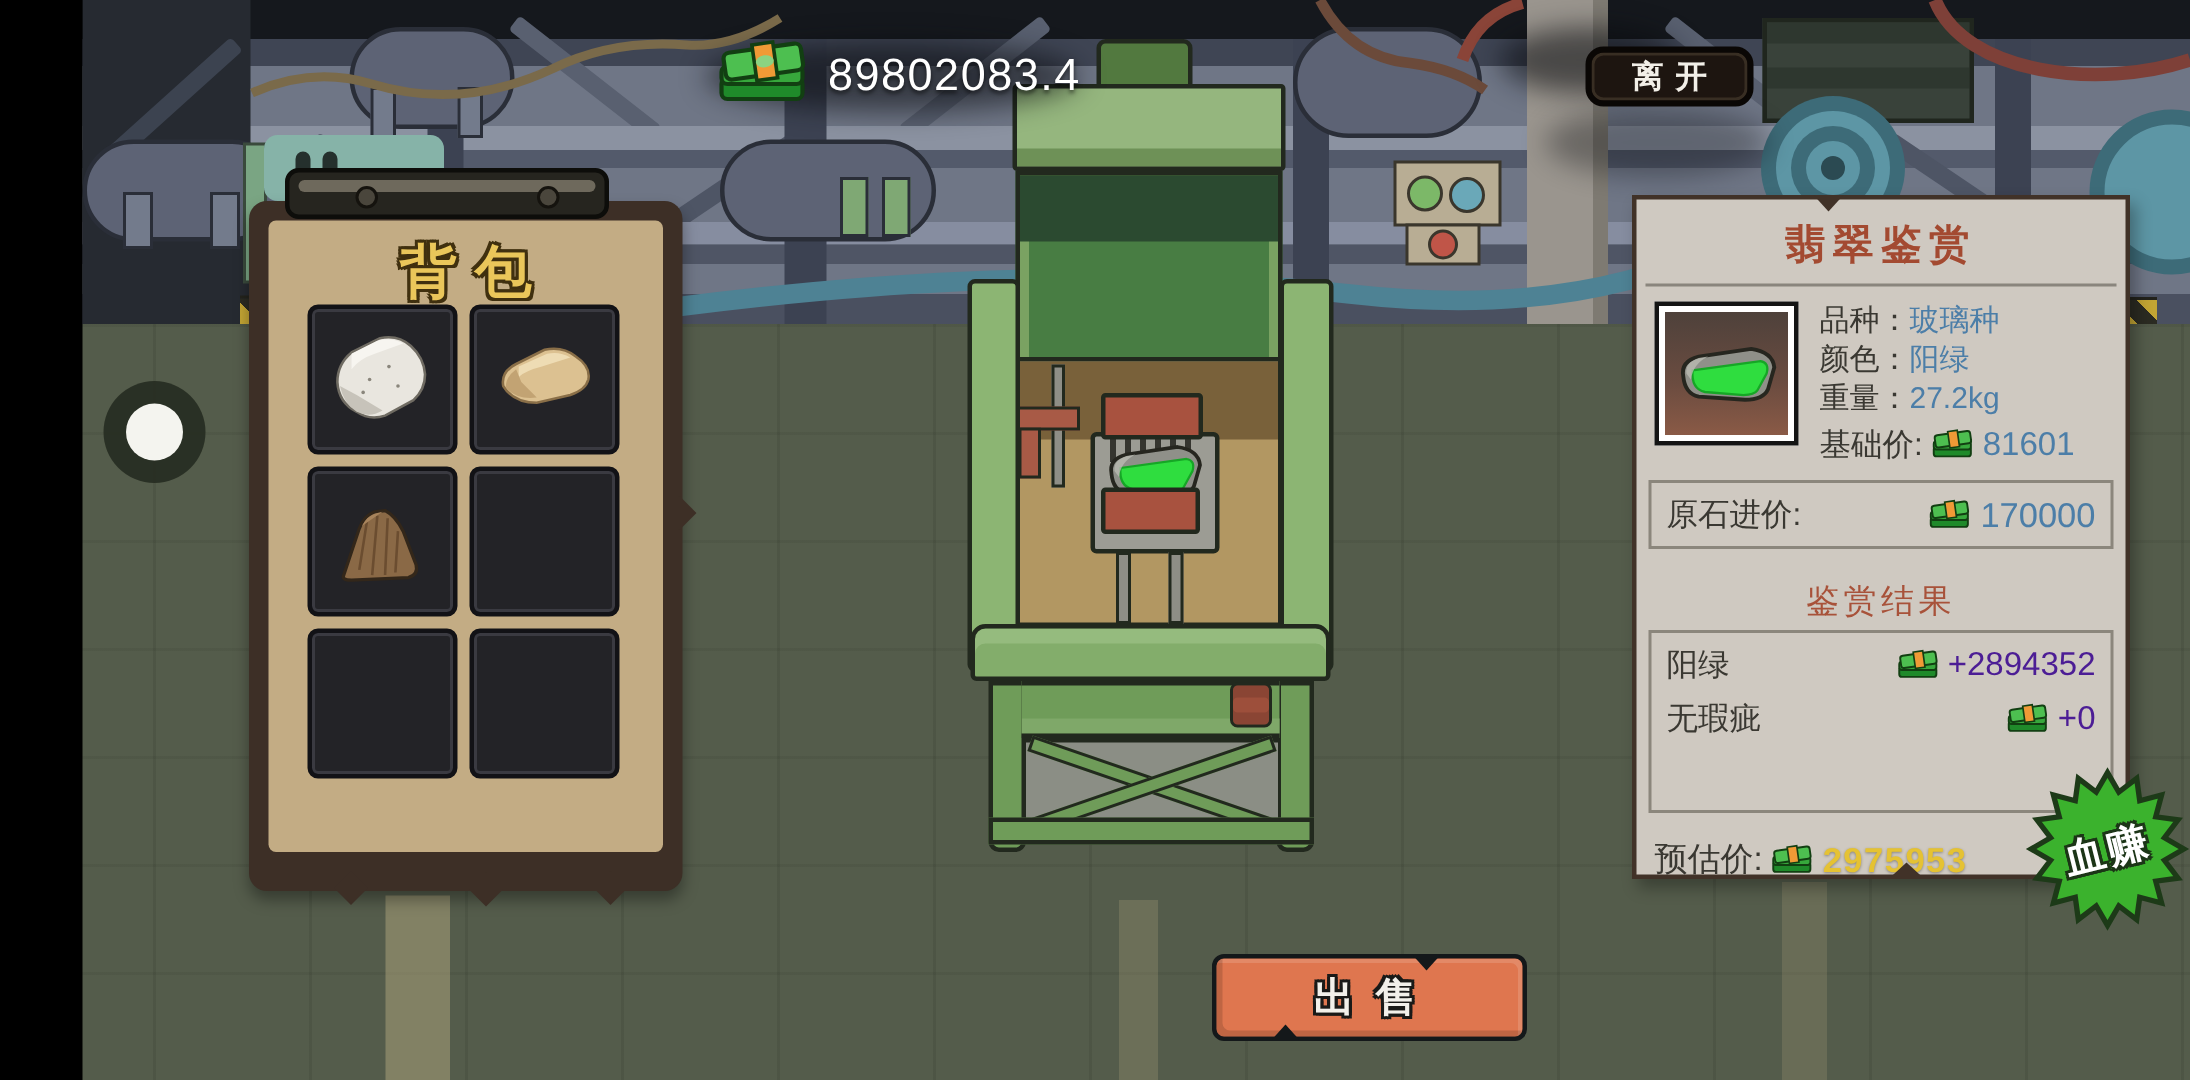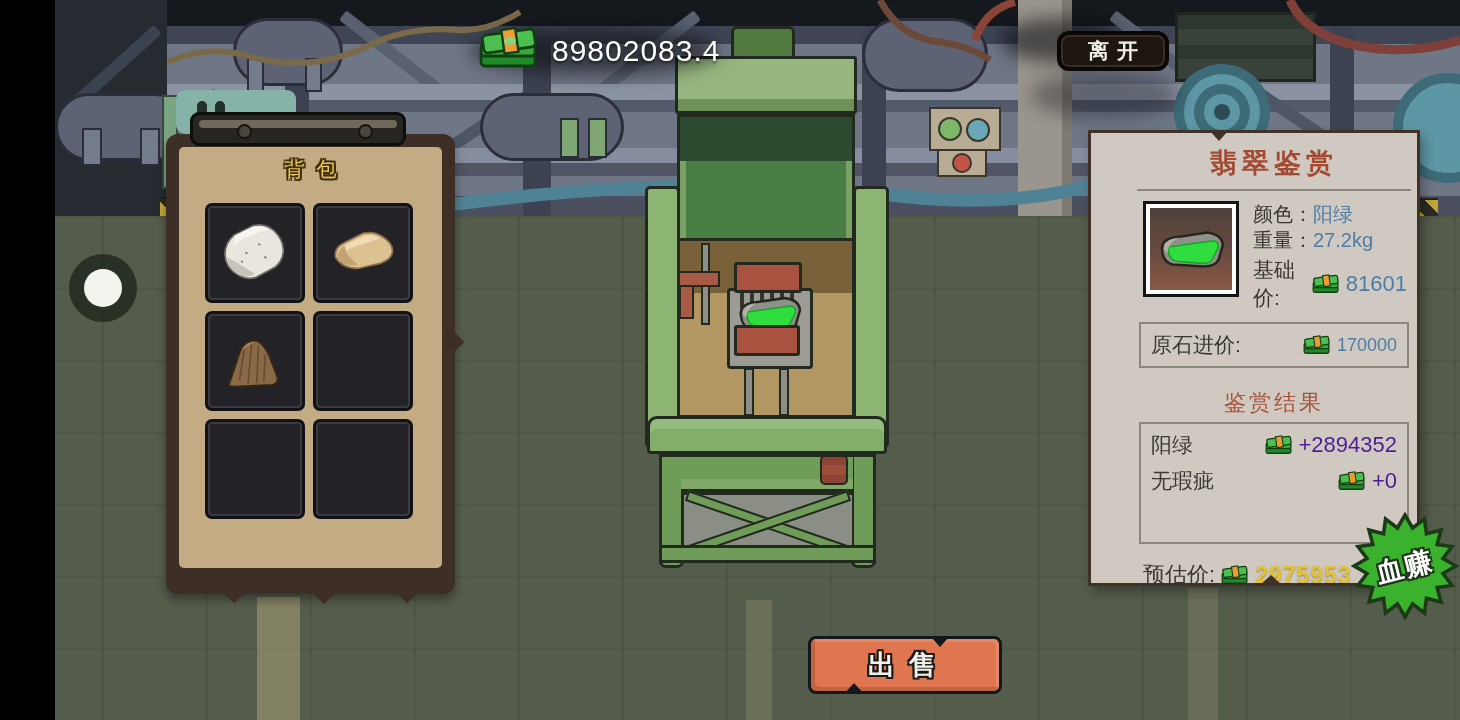--- a/index.html
+++ b/index.html
@@ -40,42 +40,42 @@
   .joystick{position:absolute;left:69px;top:254px;width:68px;height:68px;border-radius:50%;
     background:rgba(38,45,34,.92);}
   .joystick-knob{position:absolute;left:15px;top:15px;width:38px;height:38px;border-radius:50%;background:#f4f4ef;}
 
   
   .bp{position:absolute;left:166px;top:134px;width:289px;height:460px;
     background:#3d2f26;border-radius:12px;box-shadow:0 6px 10px rgba(0,0,0,.35);}
   .bp-inner{position:absolute;left:13px;top:13px;right:13px;bottom:26px;
     background:#c3ac84;border-radius:5px;}
   .bp-title{position:absolute;left:0;top:22px;width:100%;text-align:center;
-    color:#eac65a;font-size:20px;font-weight:normal;letter-spacing:12px;padding-left:12px;box-sizing:border-box;
+    color:#eac65a;font-size:38px;font-weight:bold;letter-spacing:12px;padding-left:12px;box-sizing:border-box;
     text-shadow:2px 0 0 #40300f,-2px 0 0 #40300f,0 2px 0 #40300f,0 -2px 0 #40300f,
                 2px 2px 0 #40300f,-2px -2px 0 #40300f,2px -2px 0 #40300f,-2px 2px 0 #40300f;}
   .bp-grid{position:absolute;left:39px;top:69px;display:grid;
     grid-template-columns:100px 100px;grid-auto-rows:100px;gap:8px;}
   .slot{background:#232327;border:3px solid #121216;border-radius:7px;
     box-shadow:inset 0 0 0 2px #3a3a41;display:flex;align-items:center;justify-content:center;box-sizing:border-box;}
   .slot svg{width:86px;height:86px;}
   .bracket{position:absolute;left:190px;top:112px;width:216px;height:34px;
     background:#26251f;border:3px solid #0d0d0a;border-radius:9px;box-sizing:border-box;}
   .bracket-hl{position:absolute;left:6px;top:5px;right:6px;height:8px;background:#6e695c;border-radius:4px;}
   .screw{position:absolute;top:9px;width:15px;height:15px;border-radius:50%;
     background:#4a463c;border:2px solid #15130e;box-sizing:border-box;}
   .torn{position:absolute;width:16px;height:16px;background:#3d2f26;transform:rotate(45deg);}
 
   
   .m{position:absolute;border:3px solid #22291e;box-sizing:border-box;}
 
   
   .panel{position:absolute;left:1088px;top:130px;width:332px;height:456px;
     background:#cfc9c1;border:3px solid #413228;box-sizing:border-box;
-    box-shadow:4px 6px 10px rgba(0,0,0,.3);padding-left:40px;}
+    box-shadow:4px 6px 10px rgba(0,0,0,.3);}
   .panel-title{margin-top:12px;text-align:center;color:#a34a31;font-size:27px;
     font-weight:bold;letter-spacing:5px;}
   .panel-divider{margin:8px 6px 0 6px;border-top:2px solid #8a857d;}
   .info-row{display:flex;margin:10px 10px 0 12px;}
   .thumb{width:96px;height:96px;border:3px solid #141414;background:#fff;
     box-sizing:border-box;padding:4px;flex:none;}
   .thumb-img{width:100%;height:100%;background:linear-gradient(180deg,#4e413b 0%,#6b4c40 58%,#8a5a46 100%);
     display:flex;align-items:center;justify-content:center;}
   .fields{margin-left:14px;flex:1;}
   .frow{display:flex;font-size:20px;line-height:26px;}
@@ -103,21 +103,21 @@
     box-sizing:border-box;display:flex;align-items:center;justify-content:center;
     color:#f2f0ea;font-size:27px;font-weight:bold;letter-spacing:14px;padding-left:14px;
     text-shadow:2px 0 0 #1a1a18,-2px 0 0 #1a1a18,0 2px 0 #1a1a18,0 -2px 0 #1a1a18,
                 2px 2px 0 #1a1a18,-2px -2px 0 #1a1a18,2px -2px 0 #1a1a18,-2px 2px 0 #1a1a18;
     box-shadow:inset 4px -4px 0 rgba(0,0,0,.14), inset -3px 3px 0 rgba(255,255,255,.14);}
   .action-btn::before{content:"";position:absolute;top:-2px;left:64%;width:0;height:0;
     border-left:9px solid transparent;border-right:9px solid transparent;border-top:10px solid #14181a;}
   .action-btn::after{content:"";position:absolute;bottom:-2px;left:18%;width:0;height:0;
     border-left:9px solid transparent;border-right:9px solid transparent;border-bottom:10px solid #14181a;}
   .collapse{left:530px;width:190px;background:#7fa3b1;}
-  .sell{left:808px;width:194px;background:#df764f;}
+  .sell{left:808px;width:210px;background:#df764f;}
 </style>
 </head>
 <body>
 
 <div id="stage">
 
   <div class="wall">
     <div class="beam-dark" style="left:0;top:0;width:1460px;height:26px;background:#15181d;"></div>
     <div class="beam-dark" style="left:0;top:26px;width:1460px;height:18px;"></div>
     <div class="brace" style="left:330px;top:46px;width:120px;transform:rotate(38deg);"></div>
@@ -310,20 +310,24 @@
         <div class="thumb-img">
           <svg width="74" height="46" viewBox="0 0 72 40">
             <path d="M8 22 Q6 12 18 9 L52 4 Q66 6 67 16 L63 30 Q60 37 48 37 L18 35 Q9 33 8 22 Z" fill="#8f9089" stroke="#26261f" stroke-width="2.5"></path>
             <path d="M14 18 L58 12 Q64 13 62 20 L56 31 Q54 34 47 34 L22 32 Q13 30 14 18 Z" fill="#2fdd3f" stroke="#16a626" stroke-width="1.5"></path>
             <path d="M10 20 Q9 13 18 10 L24 9 Q14 14 13 24 Z" fill="#b9bab2" opacity="0.8"></path>
           </svg>
         </div>
       </div>
       <div class="fields">
         <div class="frow">
+          <span class="flabel">品种：</span>
+          <span class="fvalue">玻璃种</span>
+        </div>
+        <div class="frow">
           <span class="flabel">颜色：</span>
           <span class="fvalue">阳绿</span>
         </div>
         <div class="frow">
           <span class="flabel">重量：</span>
           <span class="fvalue">27.2kg</span>
         </div>
         <div class="base-row">
           <span class="flabel">基础价:</span>
           <svg class="cash" viewBox="0 0 32 24">
@@ -344,21 +348,21 @@
         <span class="flabel" style="font-size:21px;">原石进价:</span>
         <span class="grp">
           <svg class="cash" viewBox="0 0 32 24">
             <rect x="2" y="14" width="27" height="7" rx="2" fill="#1f8a2a" stroke="#123f12" stroke-width="1.4"></rect>
             <rect x="2" y="10" width="27" height="6" rx="2" fill="#37a83c" stroke="#123f12" stroke-width="1.4"></rect>
             <g transform="rotate(-8 16 9)">
                 <rect x="3" y="4" width="26" height="9" rx="2" fill="#4dbf50" stroke="#123f12" stroke-width="1.4"></rect>
                 <rect x="13" y="2.5" width="7" height="12" fill="#f09a36" stroke="#123f12" stroke-width="1.2"></rect>
               </g>
           </svg>
-          <span class="fvalue" style="font-size:18px;">170000</span>
+          <span class="fvalue" style="font-size:23px;">170000</span>
         </span>
       </div>
     </div>
 
     <div class="result-title">鉴赏结果</div>
 
     <div class="pbox" style="height:122px;margin-top:4px;">
       <div class="pbox-row">
         <span class="flabel" style="font-size:21px;">阳绿</span>
         <span class="grp">

